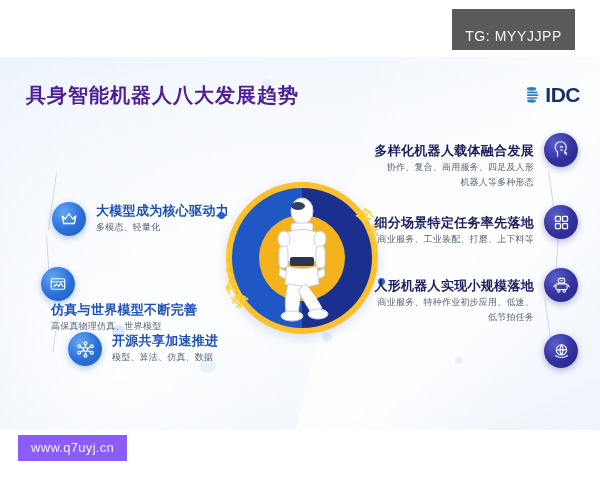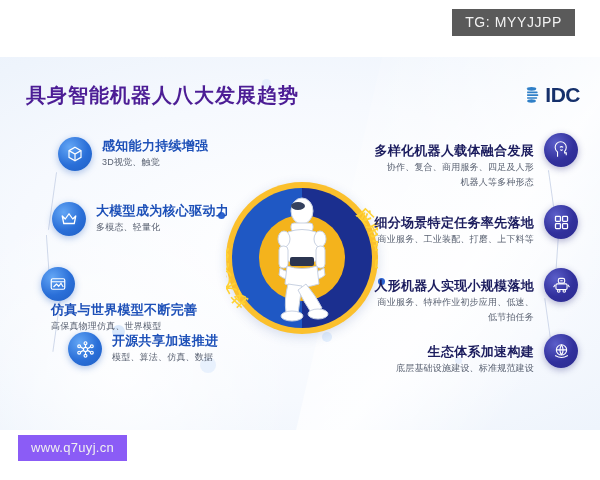--- a/index.html
+++ b/index.html
@@ -95,21 +95,21 @@
     font-size:9px;color:#5a6272;line-height:13px;margin-top:2px;letter-spacing:.2px;
   }
 
   
   .conn{position:absolute;background:#cfd8ea;}
 
   
   .tg-badge{
     position:absolute;right:25px;top:9px;
     background:#5a5a5a;color:#f2f2f2;
-    font-size:14px;padding:5px 13px 6px 13px;letter-spacing:.6px;
+    font-size:14px;padding:19px 13px 6px 13px;letter-spacing:.6px;
   }
   .wm-badge{
     position:absolute;left:18px;bottom:19px;
     background:#8b5cf6;color:#f0f0f0;
     font-size:13px;padding:5px 13px 6px 13px;letter-spacing:.3px;
   }
   .topband{position:absolute;left:0;top:0;width:600px;height:57px;background:#ffffff;}
   .botband{position:absolute;left:0;bottom:0;width:600px;height:50px;background:#ffffff;}
 </style>
 </head>
@@ -173,33 +173,20 @@
         <path d="M42 90 q10 12 16 24 l-10 6 q-8 -12 -14 -24 z" fill="#ffffff" stroke="#c9d2e2"></path>
         <ellipse cx="28" cy="122" rx="11" ry="5" fill="#ffffff" stroke="#c9d2e2"></ellipse>
         <ellipse cx="54" cy="120" rx="10" ry="5" fill="#ffffff" stroke="#c9d2e2"></ellipse>
         <ellipse cx="34" cy="12" rx="7" ry="4" fill="#34415e"></ellipse>
       </svg>
 
       <div class="ring-dot" style="left:-8px;top:30px;"></div>
       <div class="ring-dot" style="left:152px;top:96px;"></div>
     </div>
 
-    <div class="item left" style="left:58px;top:80px;">
-      <div class="icon">
-        <span class="halo"></span>
-        <svg width="18" height="18" viewBox="0 0 24 24" fill="none" stroke="#ffffff" stroke-width="1.6">
-          <path d="M12 3 L20 7.5 L20 16.5 L12 21 L4 16.5 L4 7.5 Z"></path>
-          <path d="M4 7.5 L12 12 L20 7.5 M12 12 L12 21"></path>
-        </svg>
-      </div>
-      <div class="texts">
-        <div class="head">感知能力持续增强</div>
-        <div class="sub">3D视觉、触觉</div>
-      </div>
-    </div>
 
     <div class="item left" style="left:52px;top:145px;">
       <div class="icon">
         <span class="halo"></span>
         <svg width="18" height="18" viewBox="0 0 24 24" fill="none" stroke="#ffffff" stroke-width="1.7" stroke-linejoin="round">
           <path d="M3 8 L7 12 L12 5 L17 12 L21 8 L19 18 L5 18 Z"></path>
         </svg>
       </div>
       <div class="texts">
         <div class="head">大模型成为核心驱动力</div>
@@ -284,24 +271,20 @@
         <svg width="17" height="17" viewBox="0 0 24 24" fill="none" stroke="#ffffff" stroke-width="1.8">
           <rect x="3.5" y="3.5" width="7" height="7" rx="1.2"></rect>
           <rect x="13.5" y="3.5" width="7" height="7" rx="1.2"></rect>
           <rect x="3.5" y="13.5" width="7" height="7" rx="1.2"></rect>
           <rect x="13.5" y="13.5" width="7" height="7" rx="1.2"></rect>
         </svg>
       </div>
     </div>
 
     <div class="item right" style="right:22px;top:277px;">
-      <div class="texts">
-        <div class="head">生态体系加速构建</div>
-        <div class="sub">底层基础设施建设、标准规范建设</div>
-      </div>
       <div class="icon">
         <span class="halo"></span>
         <svg width="19" height="19" viewBox="0 0 24 24" fill="none" stroke="#ffffff" stroke-width="1.4">
           <circle cx="12" cy="10" r="6.5"></circle>
           <path d="M5.5 10 H18.5 M12 3.5 q4 6.5 0 13 M12 3.5 q-4 6.5 0 13"></path>
           <path d="M4 17 q8 5 16 0"></path>
         </svg>
       </div>
     </div>
   </div>

